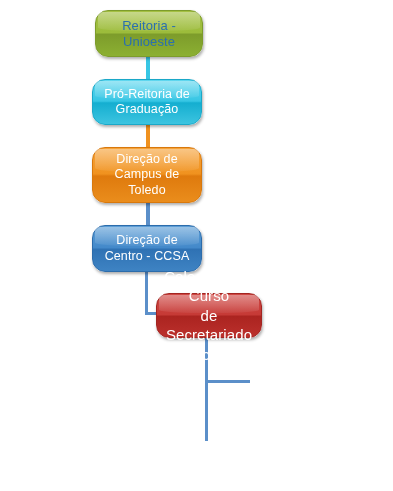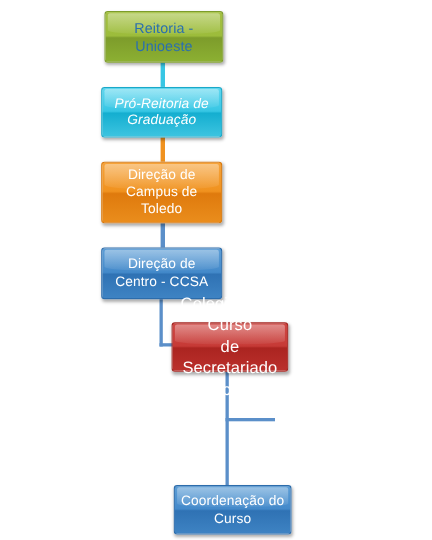--- a/index.html
+++ b/index.html
@@ -28,21 +28,21 @@
     position: absolute;
     box-sizing: border-box;
     display: flex;
     align-items: center;
     justify-content: center;
     text-align: center;
     color: #ffffff;
     font-size: 12.5px;
     line-height: 1.22;
     letter-spacing: 0.1px;
-    border-radius: 3px;
+    border-radius: 13px;
     padding: 2px 5px;
     box-shadow: 1px 2px 3px rgba(0,0,0,0.32);
     border: 1px solid rgba(0,0,0,0.18);
     white-space: pre-line;
   }
   
   .node::before {
     content: "";
     position: absolute;
     left: 2px;
@@ -101,21 +101,21 @@
 
   <div class="conn" style="left:205px; top:338px; width:3px; height:103px; background:#5b8fc9;"></div>
 
   <div class="conn" style="left:205px; top:380px; width:45px; height:3px; background:#5b8fc9;"></div>
 
   <div class="node green" style="left:95px; top:10px; width:108px; height:47px;">
     <span class="label">Reitoria -
 Unioeste</span>
   </div>
 
-  <div class="node cyan" style="left:92px; top:79px; width:110px; height:46px;font-style:italic;">
+  <div class="node cyan" style="left:92px; top:79px; width:110px; height:46px;">
     <span class="label">Pró-Reitoria de
 Graduação</span>
   </div>
 
   <div class="node orange" style="left:92px; top:147px; width:110px; height:56px;">
     <span class="label">Direção de
 Campus de
 Toledo</span>
   </div>
 
@@ -124,18 +124,14 @@
 Centro - CCSA</span>
   </div>
 
   <div class="node red" style="left:156px; top:293px; width:106px; height:45px;">
     <span class="label">Colegiado do Curso
 de Secretariado
 Executivo</span>
   </div>
 
 
-  <div class="node blue" style="left:158px; top:441px; width:107px; height:45px;">
-    <span class="label">Coordenação do
-Curso</span>
-  </div>
 
 </div>
 
 </body></html>

